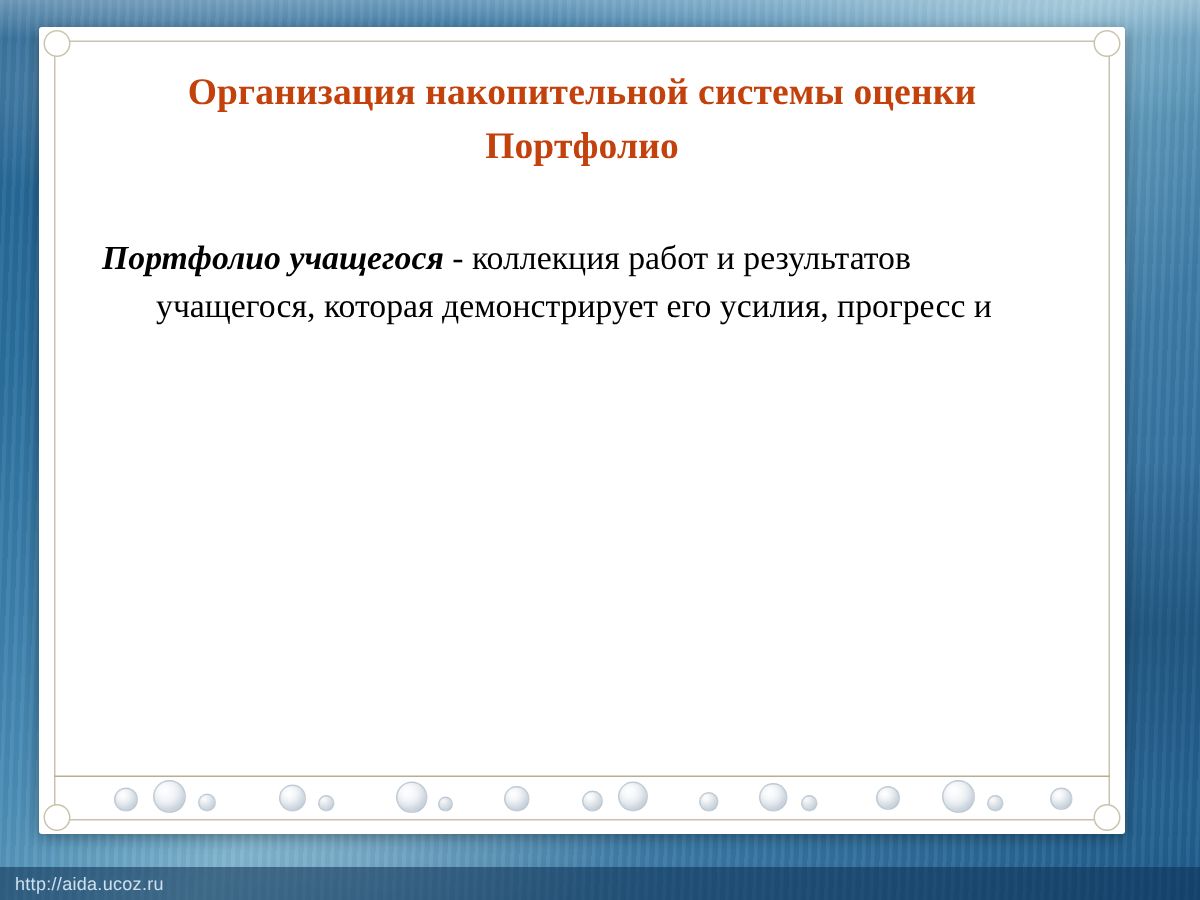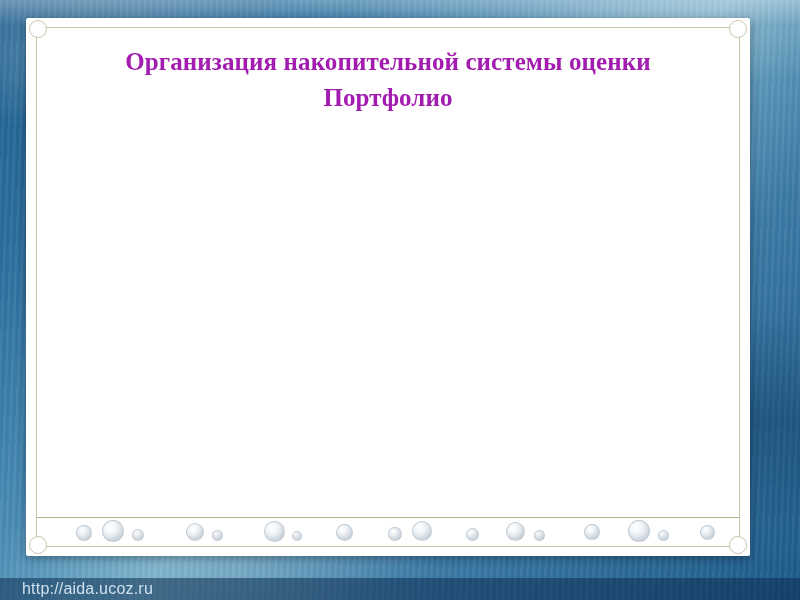--- a/index.html
+++ b/index.html
@@ -76,21 +76,21 @@
   .corner.tr { right: 3px; top: 2px; }
   .corner.bl { left: 3px;  bottom: 2px; }
   .corner.br { right: 3px; bottom: 2px; }
 
   .title {
     position: absolute;
     left: 48px;
     right: 48px;
     top: 26px;
     text-align: center;
-    color: #a21caf;
+    color: #c2410c;
     font-weight: bold;
     font-size: 25px;
     line-height: 1.42;
     letter-spacing: 0.1px;
   }
 
   .body-text {
     position: absolute;
     left: 42px;
     right: 60px;
@@ -147,40 +147,41 @@
     bottom: 0;
     width: 800px;
     height: 22px;
     background: rgba(12,48,82,0.55);
     display: flex;
     align-items: center;
   }
   .footer-url {
     color: #cfe0ee;
     font-family: "Liberation Sans", sans-serif;
-    font-size: 16px;
-    padding-left: 22px;
+    font-size: 12px;
+    padding-left: 10px;
     letter-spacing: 0.2px;
   }
 </style>
 </head>
 <body>
 
 <div class="slide">
 
   <div class="card">
     <div class="card-frame"></div>
     <div class="corner tl"></div>
     <div class="corner tr"></div>
     <div class="corner bl"></div>
     <div class="corner br"></div>
 
     <div class="title">Организация накопительной системы оценки Портфолио</div>
 
     <div class="body-text">
+      <p class="para hang"><span class="lead">Портфолио учащегося</span><span> - коллекция работ и результатов учащегося, которая демонстрирует его усилия, прогресс и</span></p>
     </div>
 
     <div class="bottom-rule"></div>
 
     <div class="bubbles">
       <span class="bubble" style="left:40px;  top:7px;  width:14px; height:14px;"></span>
       <span class="bubble" style="left:66px;  top:2px;  width:20px; height:20px;"></span>
       <span class="bubble" style="left:96px;  top:11px; width:10px; height:10px;"></span>
       <span class="bubble" style="left:150px; top:5px;  width:16px; height:16px;"></span>
       <span class="bubble" style="left:176px; top:12px; width:9px;  height:9px;"></span>

